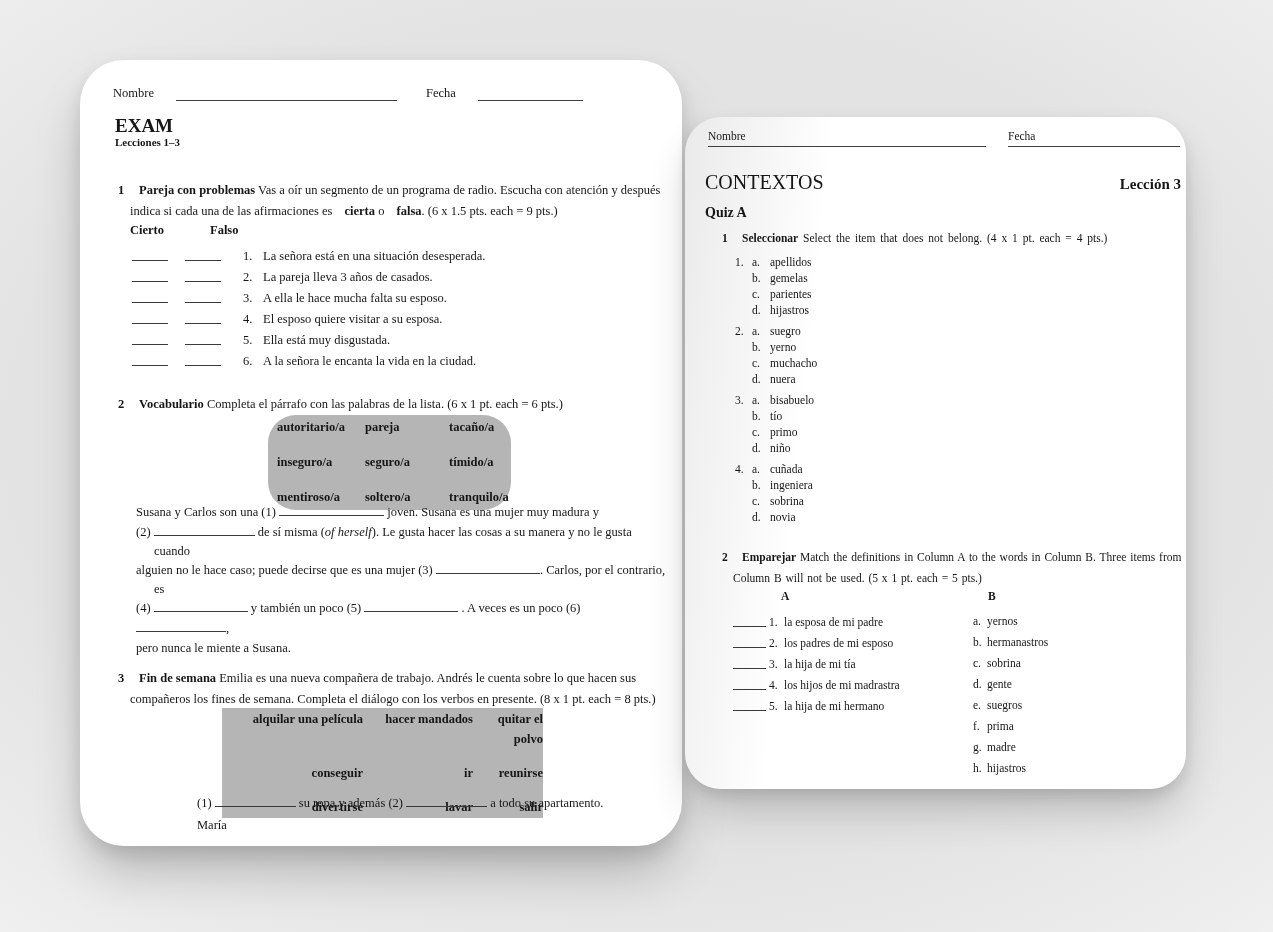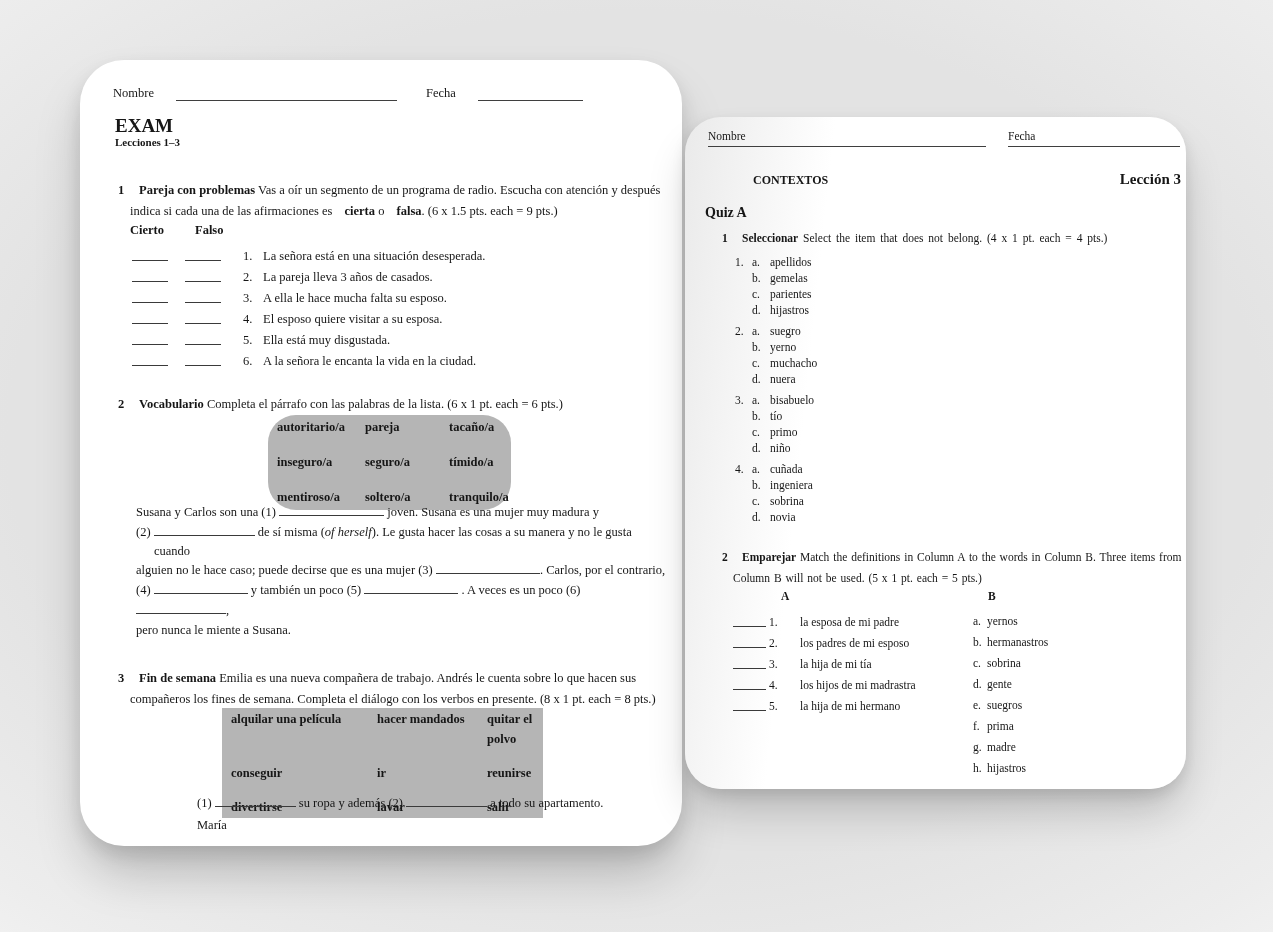--- a/index.html
+++ b/index.html
@@ -34,62 +34,62 @@
   #lp-namerow .rule2{width:119px;margin-left:8px;}
   #lp-title{left:35px;top:55px;line-height:1.12;}
   #lp-title .t1{font-size:19px;font-weight:bold;}
   #lp-title .t2{font-size:11px;font-weight:bold;}
   .sec{line-height:21px;}
   .sec .num{position:absolute;left:0;top:0;font-weight:bold;}
   #lp-s1{left:38px;top:120px;width:540px;padding-left:12px;}
   #lp-s2{left:38px;top:334px;width:540px;padding-left:12px;}
   #lp-s3{left:38px;top:608px;width:545px;padding-left:12px;}
   #lp-cf-head{left:50px;top:163px;display:flex;font-weight:bold;}
-  #lp-cf-head .c1{margin-right:17px;}
+  #lp-cf-head .c1{margin-right:32px;}
   #lp-statements{left:52px;top:186px;}
   .st-row{display:flex;height:21px;line-height:21px;}
   .st-row .b1{width:36px;margin-top:14px;height:0;border-bottom:1px solid #3a3a3a;}
   .st-row .b2{width:36px;margin-left:17px;margin-top:14px;height:0;border-bottom:1px solid #3a3a3a;}
   .st-row .sn{margin-left:22px;width:20px;}
   .wordbox{background:#b5b5b5;display:grid;font-weight:bold;line-height:21px;}
   #lp-wordbox1{left:188px;top:355px;width:234px;padding:2px 0 2px 9px;grid-template-columns:74px 70px 1fr;border-radius:28px;}
-  #lp-wordbox2{left:142px;top:648px;width:312px;padding:1px 0 1px 9px;grid-template-columns:132px 96px 1fr;line-height:20px;}
+  #lp-wordbox2{left:142px;top:648px;width:312px;padding:1px 0 1px 9px;grid-template-columns:132px 96px 1fr;line-height:20px;text-align:right;}
   #lp-para{left:56px;top:442px;width:532px;}
   #lp-para .ln{line-height:20px;}
   #lp-para .indent{padding-left:18px;line-height:18px;}
   .bw1{width:105px;} .bw2{width:101px;} .bw3{width:104px;}
   .bw4{width:94px;} .bw5{width:94px;} .bw6{width:90px;}
   #lp-dialogue{left:58px;top:732px;width:530px;line-height:22px;}
   #lp-dialogue .row1{display:flex;}
   #lp-dialogue .spk{font-weight:bold;width:59px;flex:none;}
   #lp-dialogue .cont{margin-left:59px;}
   .dbw{width:81px;}
   
   #rp-namerow{left:23px;top:13px;width:472px;display:flex;align-items:flex-end;}
   #rp-namerow .cell1{width:278px;border-bottom:1px solid #3f3f3f;height:16px;}
   #rp-namerow .cell2{flex:1;margin-left:8px;border-bottom:1px solid #3f3f3f;height:16px;}
   #rp-titlerow{left:20px;top:54px;width:476px;display:flex;justify-content:space-between;align-items:baseline;}
-  #rp-titlerow .t{font-size:12px;font-weight:bold;margin-left:48px;}
+  #rp-titlerow .t{font-size:20px;font-weight:normal;}
   #rp-titlerow .l{font-size:15px;font-weight:bold;}
   #rp-quiz{left:20px;top:88px;font-size:14px;font-weight:bold;}
   #rp-s1{left:37px;top:114px;width:450px;padding-left:11px;line-height:15px;word-spacing:2px;}
   #rp-s1 .num,#rp-s2 .num{position:absolute;left:0;top:0;font-weight:bold;}
   #rp-items{left:50px;top:137px;}
   .opt-group{margin-bottom:5px;}
   .opt-row{display:flex;height:16px;line-height:16px;}
   .opt-row .gn{width:17px;}
   .opt-row .gl{width:18px;}
   #rp-s2{left:37px;top:430px;width:455px;padding-left:11px;line-height:21px;word-spacing:1px;}
   #rp-ab-a{left:96px;top:473px;font-weight:bold;}
   #rp-ab-b{left:303px;top:473px;font-weight:bold;}
   #rp-match{left:48px;top:495px;}
   .m-row{display:flex;height:21px;line-height:21px;}
   .m-row .mb{width:33px;margin-top:14px;height:0;border-bottom:1px solid #3a3a3a;}
   .m-row .mn{margin-left:3px;width:13px;text-align:left;}
-  .m-row .mt{margin-left:18px;}
+  .m-row .mt{margin-left:2px;}
   #rp-colb{left:288px;top:494px;}
   .b-row{display:flex;height:21px;line-height:21px;}
   .b-row .bl{width:14px;}
 </style>
 </head>
 <body>
 
 <div id="canvas">
 
   <div class="page" id="left-page">
@@ -171,20 +171,21 @@
       <span>mentiroso/a</span>
       <span>soltero/a</span>
       <span>tranquilo/a</span>
     </div>
 
     <div class="abs" id="lp-para">
       <div class="ln"><span>Susana y Carlos son una (1) </span><span class="blank bw1"></span><span> joven. Susana es una mujer muy madura y</span></div>
       <div class="ln"><span>(2) </span><span class="blank bw2"></span><span> de sí misma (</span><i>of herself</i><span>). Le gusta hacer las cosas a su manera y no le gusta</span></div>
       <div class="ln indent">cuando</div>
       <div class="ln"><span>alguien no le hace caso; puede decirse que es una mujer (3) </span><span class="blank bw3"></span><span>. Carlos, por el contrario,</span></div>
+      <div class="ln indent">es</div>
       <div class="ln"><span>(4) </span><span class="blank bw4"></span><span> y también un poco (5) </span><span class="blank bw5"></span><span> . A veces es un poco (6) </span><span class="blank bw6"></span><span>,</span></div>
       <div class="ln">pero nunca le miente a Susana.</div>
     </div>
 
     <div class="abs sec" id="lp-s3">
       <span class="num">3</span>
       <div><b>Fin de semana</b><span> Emilia es una nueva compañera de trabajo. Andrés le cuenta sobre lo que hacen sus</span></div>
       <div>compañeros los fines de semana. Completa el diálogo con los verbos en presente. (8 x 1 pt. each = 8 pts.)</div>
     </div>
 

